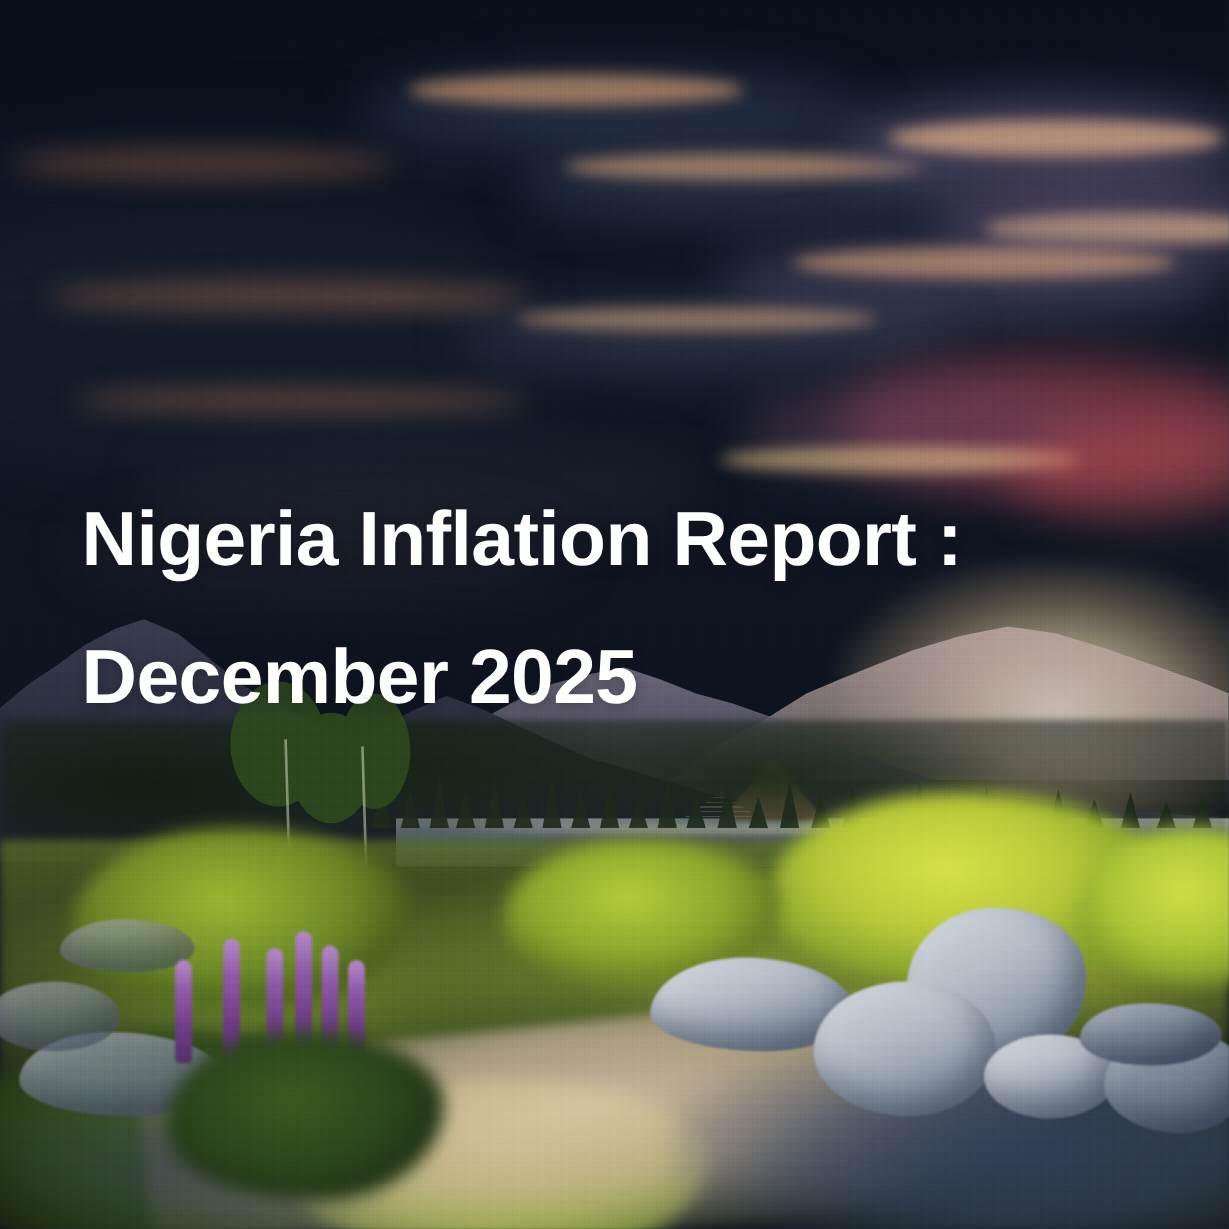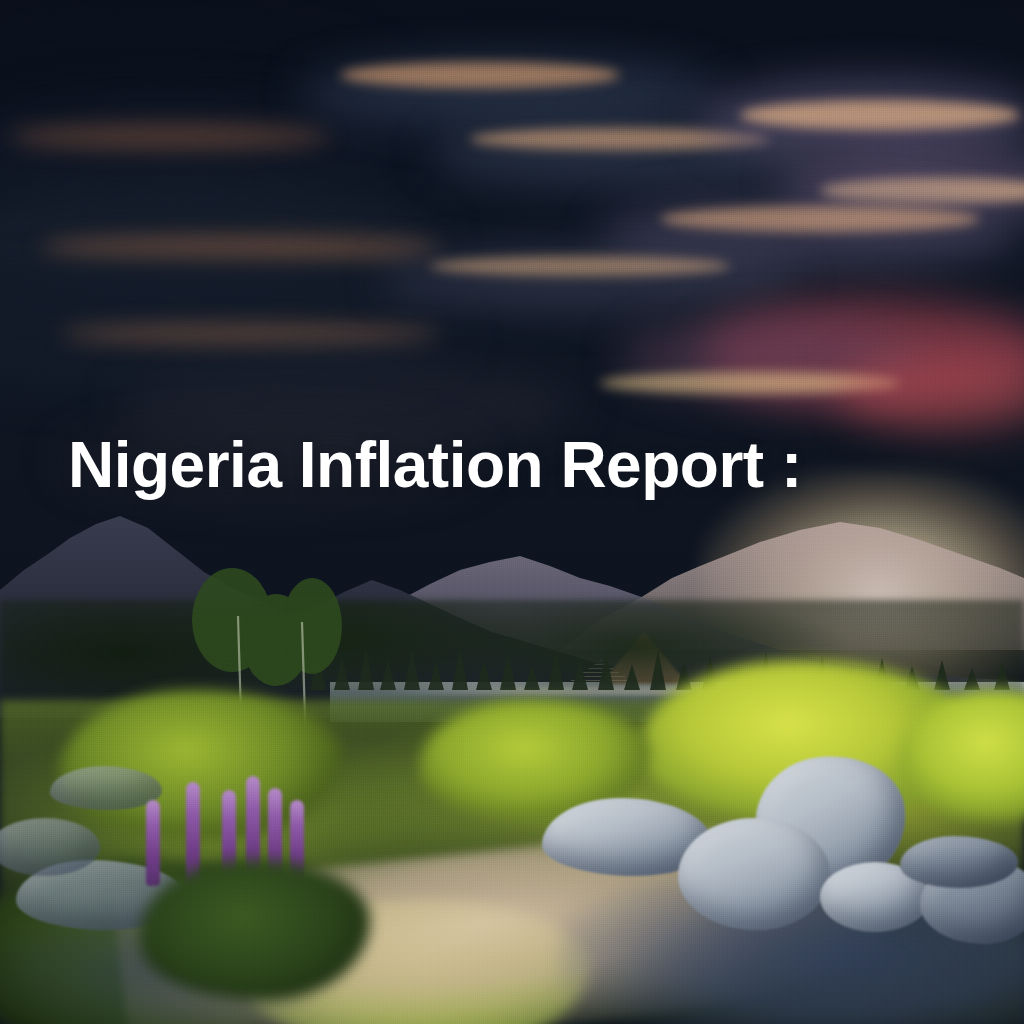--- a/index.html
+++ b/index.html
@@ -188,21 +188,21 @@
   }
   .vignette {
     background:radial-gradient(ellipse 120% 105% at 50% 46%,
         rgba(0,0,0,0) 52%, rgba(0,0,0,0.10) 74%, rgba(0,0,0,0.30) 100%);
     pointer-events:none;
   }
 
   
   #title-block {
     position:absolute;
-    left:68px; top:408px;
+    left:68px; top:392px;
     width:900px;
     z-index:40;
   }
   .title-line {
     display:block;
     color:#ffffff;
     font-family:"Liberation Sans", sans-serif;
     font-weight:bold;
     font-size:64px;
     line-height:115px;
@@ -380,15 +380,16 @@
   <div class="lupine" style="left:268px; top:788px; height:98px;"></div>
   <div class="lupine" style="left:290px; top:800px; height:84px;"></div>
   <div class="bush" style="left:140px; top:860px; width:230px; height:140px;
               background:radial-gradient(ellipse at 45% 40%, #3c5a22 0%, #2a421a 52%, #16260f 86%, rgba(0,0,0,0) 100%);"></div>
 
   <div class="layer grain"></div>
   <div class="layer vignette"></div>
 
   <div id="title-block">
     <span class="title-line">Nigeria Inflation Report :</span>
+    <span class="title-line">December 2025</span>
   </div>
 
 </div>
 
 </body></html>

